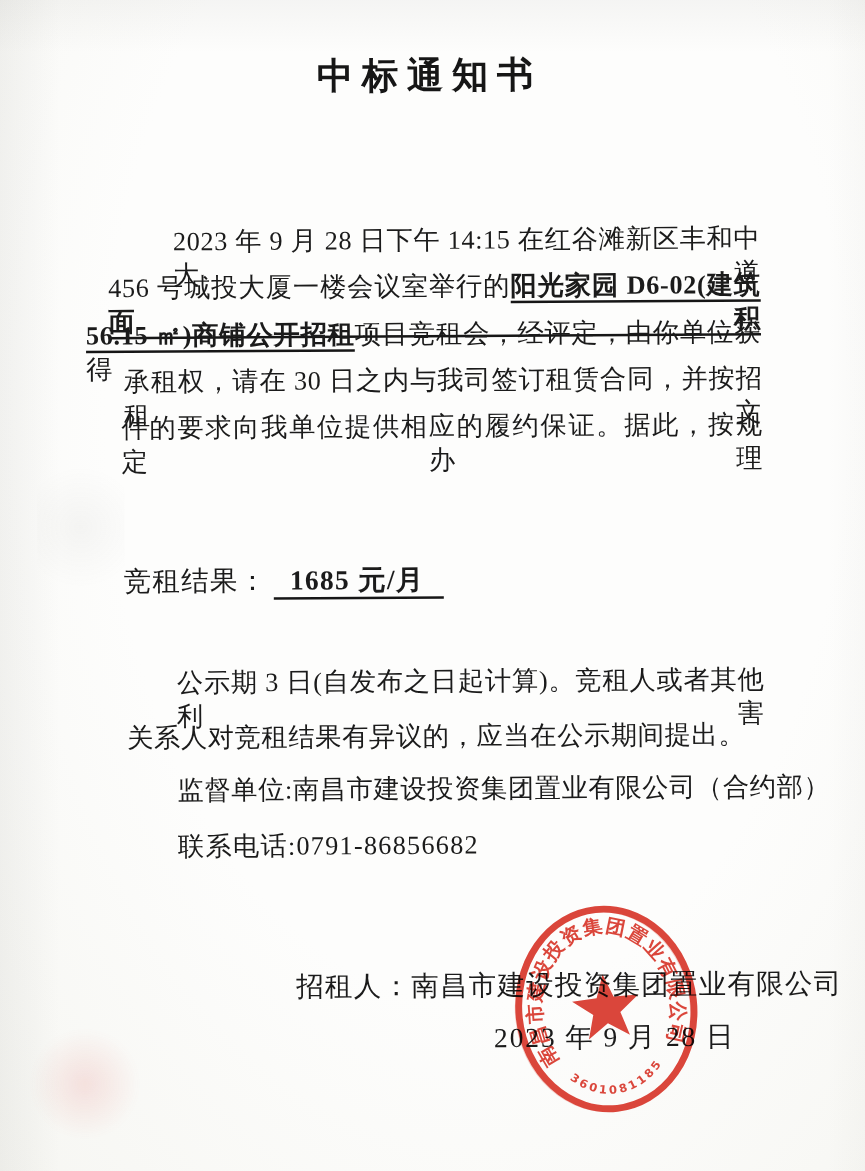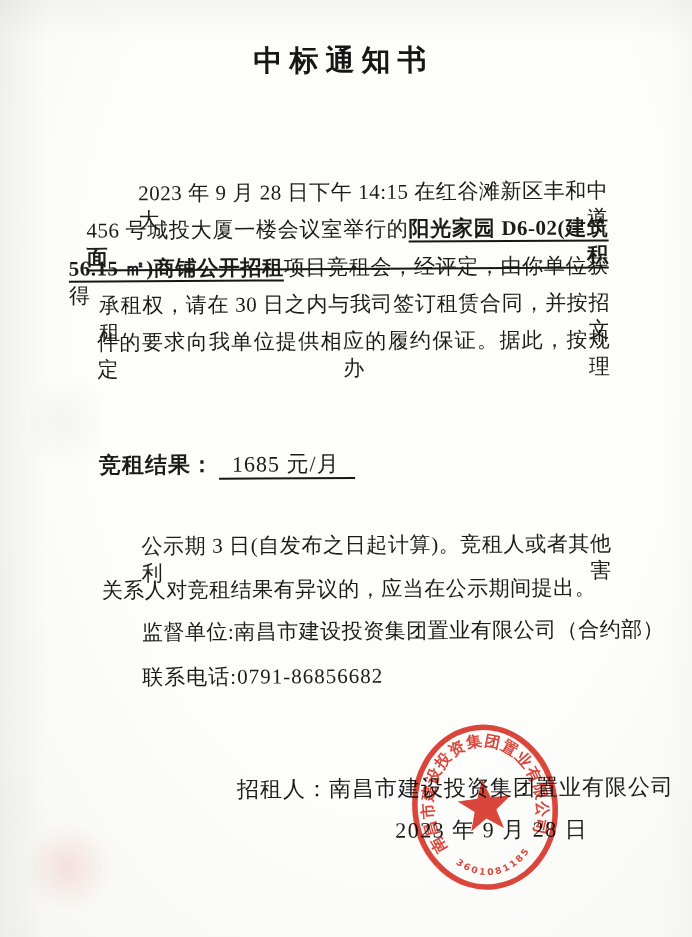--- a/index.html
+++ b/index.html
@@ -42,22 +42,22 @@
   #l1 { left: 140px; top: 179px; width: 470px; }
   #l2 { left: 88px;  top: 216px; width: 522px; }
   #l3 { left: 70px;  top: 254px; width: 540px; }
   #l4 { left: 100px; top: 291px; width: 511px; }
   #l5 { left: 98px;  top: 328px; width: 513px; }
   #l6 { left: 100px; top: 366px; }
 
   .em { font-weight: 700; border-bottom: 2px solid #161616; }
 
   .result { left: 99px; top: 449px; font-size: 22px; white-space: nowrap; }
-  .result .label { font-weight: 700; letter-spacing: 1px; }
-  .result .value { font-weight: 400; border-bottom: 2px solid #161616; padding: 0 15px 1px 13px; margin-left: 5px; letter-spacing: 1px; }
+  .result .label { font-weight: 400; letter-spacing: 1px; }
+  .result .value { font-weight: 700; border-bottom: 2px solid #161616; padding: 0 15px 1px 13px; margin-left: 5px; letter-spacing: 1px; }
 
   #p2l1 { left: 141px; top: 532px; width: 470px; }
   #p2l2 { left: 101px; top: 576px; }
   #supervision { left: 141px; top: 618px; }
   #contact { left: 141px; top: 663px; letter-spacing: 1px; }
 
   .sig-line { left: 235px; top: 774px; font-size: 22px; letter-spacing: 1px; white-space: nowrap; }
   .date-line { left: 393px; top: 816px; font-size: 22px; letter-spacing: 1.5px; white-space: nowrap; }
 
   .seal {

